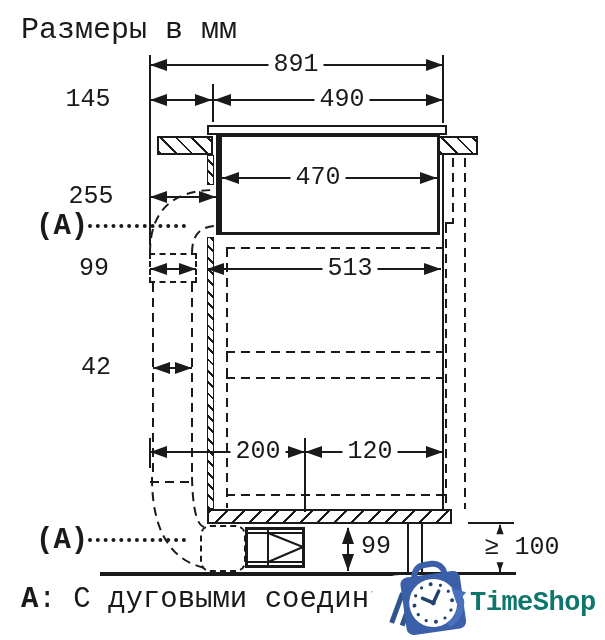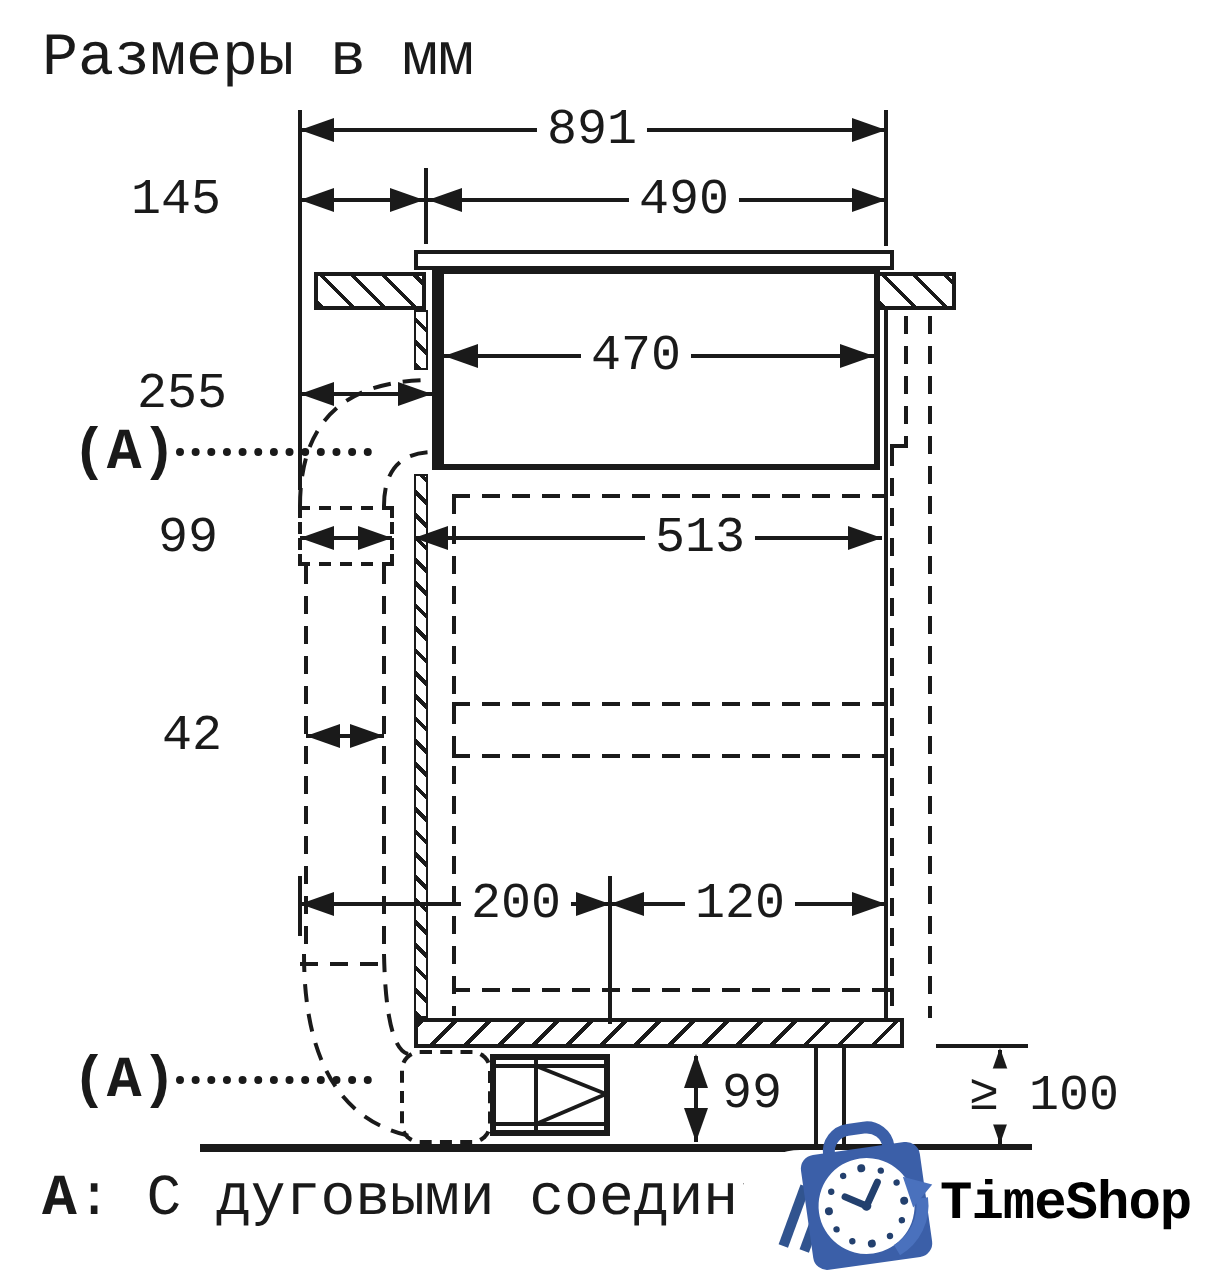--- a/index.html
+++ b/index.html
@@ -28,21 +28,21 @@
   
   .dim{position:absolute;transform:translate(-50%,-50%);background:#fff;padding:0 5px;
        font-size:25px;line-height:1.1;white-space:nowrap;}
   .callout{position:absolute;font-size:29px;font-weight:bold;line-height:1;}
   .leader{position:absolute;height:0;border-top:4px dotted #1a1a1a;}
   .title{position:absolute;font-size:30px;line-height:1.1;}
   .note{position:absolute;font-size:29px;line-height:1.1;white-space:nowrap;}
   .note b{font-weight:bold;}
   
   .wm-blob{position:absolute;background:#fff;border-radius:34px;z-index:5;}
-  .wm-text{position:absolute;z-index:7;font-size:27px;font-weight:bold;letter-spacing:-0.5px;color:#000000;}
+  .wm-text{position:absolute;z-index:7;font-size:27px;font-weight:bold;letter-spacing:-0.5px;color:#0f766e;}
   .wm-svg{position:absolute;z-index:6;}
   svg.overlay{position:absolute;left:0;top:0;}
   .dashpath{fill:none;stroke:#1a1a1a;stroke-width:2;stroke-dasharray:9 6;}
   .fanline{stroke:#1a1a1a;stroke-width:2;}
 </style>
 </head>
 <body>
 
 <div class="stage">
 

